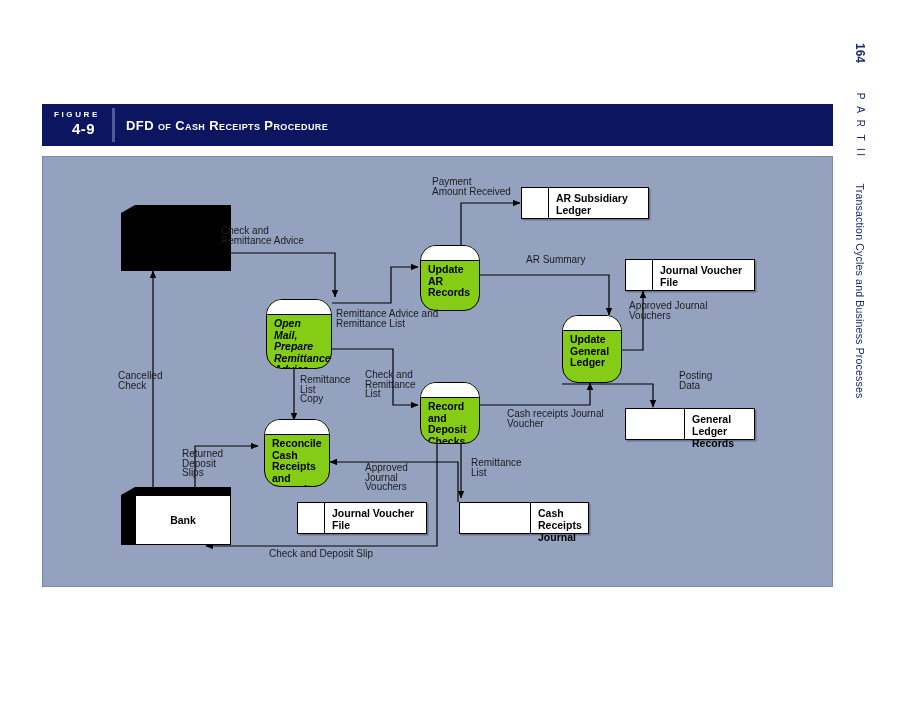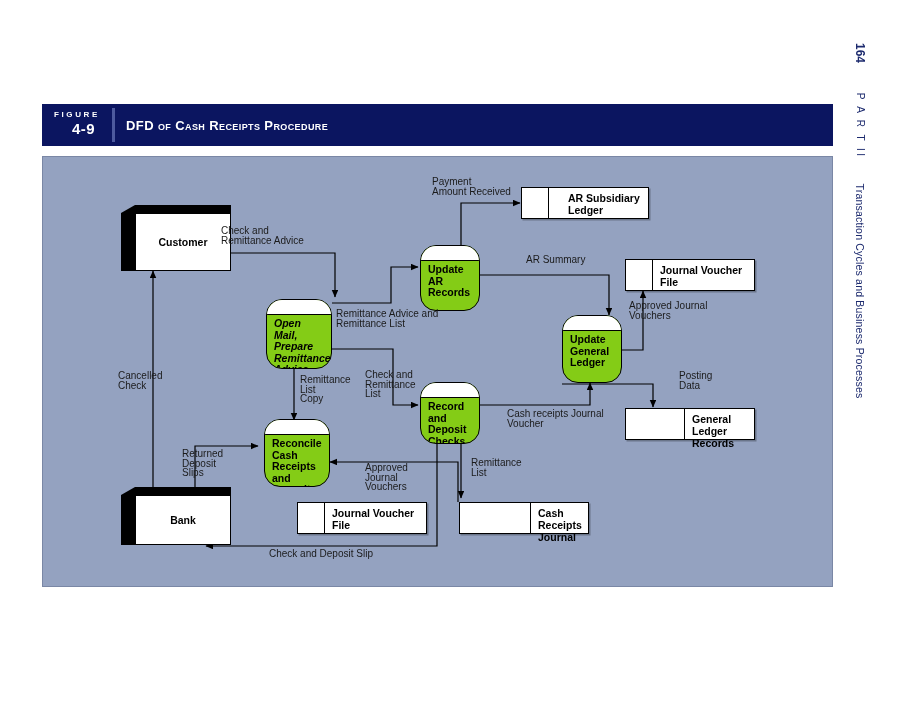--- a/index.html
+++ b/index.html
@@ -118,23 +118,20 @@
       <path d="M110,330 L110,114"></path>
 
       <path d="M152,330 L152,289 L215,289"></path>
 
       <path d="M415,345 L415,305 L287,305"></path>
     </g>
   </svg>
 
   <div class="node entity" style="left:78px;top:48px;width:110px;height:66px;">
     <div class="shadow"></div>
-    <div class="face">
-      <span>Customer</span>
-    </div>
   </div>
 
   <div class="node entity" style="left:78px;top:330px;width:110px;height:58px;">
     <div class="shadow"></div>
     <div class="face">
       <span>Bank</span>
     </div>
   </div>
 
   <div class="node process" style="left:223px;top:142px;width:66px;height:70px;">
@@ -169,21 +166,21 @@
 and Deposits</div>
   </div>
 
   <div class="node process" style="left:519px;top:158px;width:60px;height:68px;">
     <div class="band"></div>
     <div class="ptext" style="white-space:pre-line;">Update
 General
 Ledger</div>
   </div>
 
-  <div class="node store" style="left:478px;top:30px;width:128px;height:32px;gap:12px;">
+  <div class="node store" style="left:478px;top:30px;width:128px;height:32px;">
     <div class="cell"></div>
     <div class="stext" style="white-space:pre-line;">AR Subsidiary
 Ledger</div>
   </div>
 
   <div class="node store" style="left:582px;top:102px;width:130px;height:32px;">
     <div class="cell"></div>
     <div class="stext" style="white-space:pre-line;">Journal Voucher
 File</div>
   </div>

